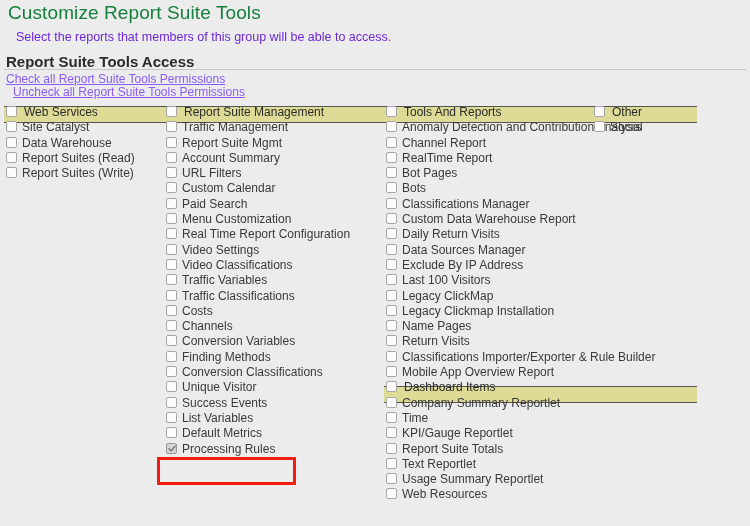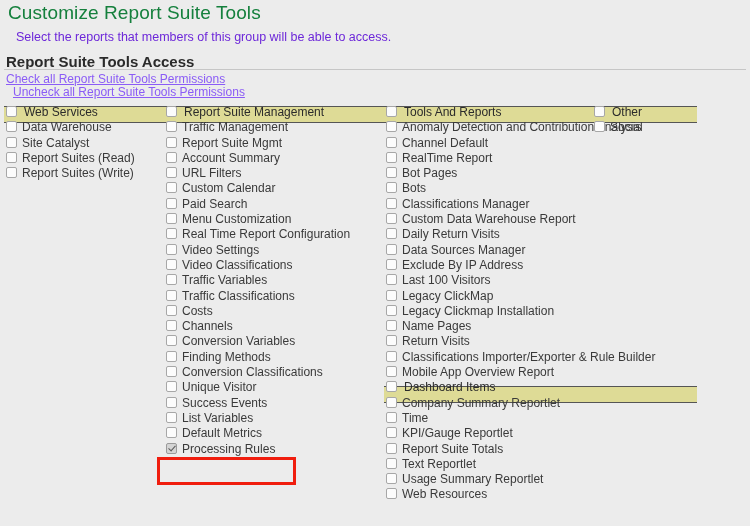--- a/index.html
+++ b/index.html
@@ -171,25 +171,25 @@
   <div class="group-band" id="band-top"></div>
   <div class="group-band" id="band-dashboard"></div>
 
   <div class="col" id="col-1">
       <div class="row header-row">
         <span class="cb"></span>
         <span class="lbl">Web Services</span>
       </div>
       <div class="row">
         <span class="cb"></span>
+        <span class="lbl">Site Catalyst</span>
+      </div>
+      <div class="row">
+        <span class="cb"></span>
         <span class="lbl">Data Warehouse</span>
-      </div>
-      <div class="row">
-        <span class="cb"></span>
-        <span class="lbl">Site Catalyst</span>
       </div>
       <div class="row">
         <span class="cb"></span>
         <span class="lbl">Report Suites (Read)</span>
       </div>
       <div class="row">
         <span class="cb"></span>
         <span class="lbl">Report Suites (Write)</span>
       </div>
     </div>
@@ -291,21 +291,21 @@
       <div class="row header-row">
         <span class="cb"></span>
         <span class="lbl">Tools And Reports</span>
       </div>
       <div class="row">
         <span class="cb"></span>
         <span class="lbl">Anomaly Detection and Contribution Analysis</span>
       </div>
       <div class="row">
         <span class="cb"></span>
-        <span class="lbl">Channel Default</span>
+        <span class="lbl">Channel Report</span>
       </div>
       <div class="row">
         <span class="cb"></span>
         <span class="lbl">RealTime Report</span>
       </div>
       <div class="row">
         <span class="cb"></span>
         <span class="lbl">Bot Pages</span>
       </div>
       <div class="row">

